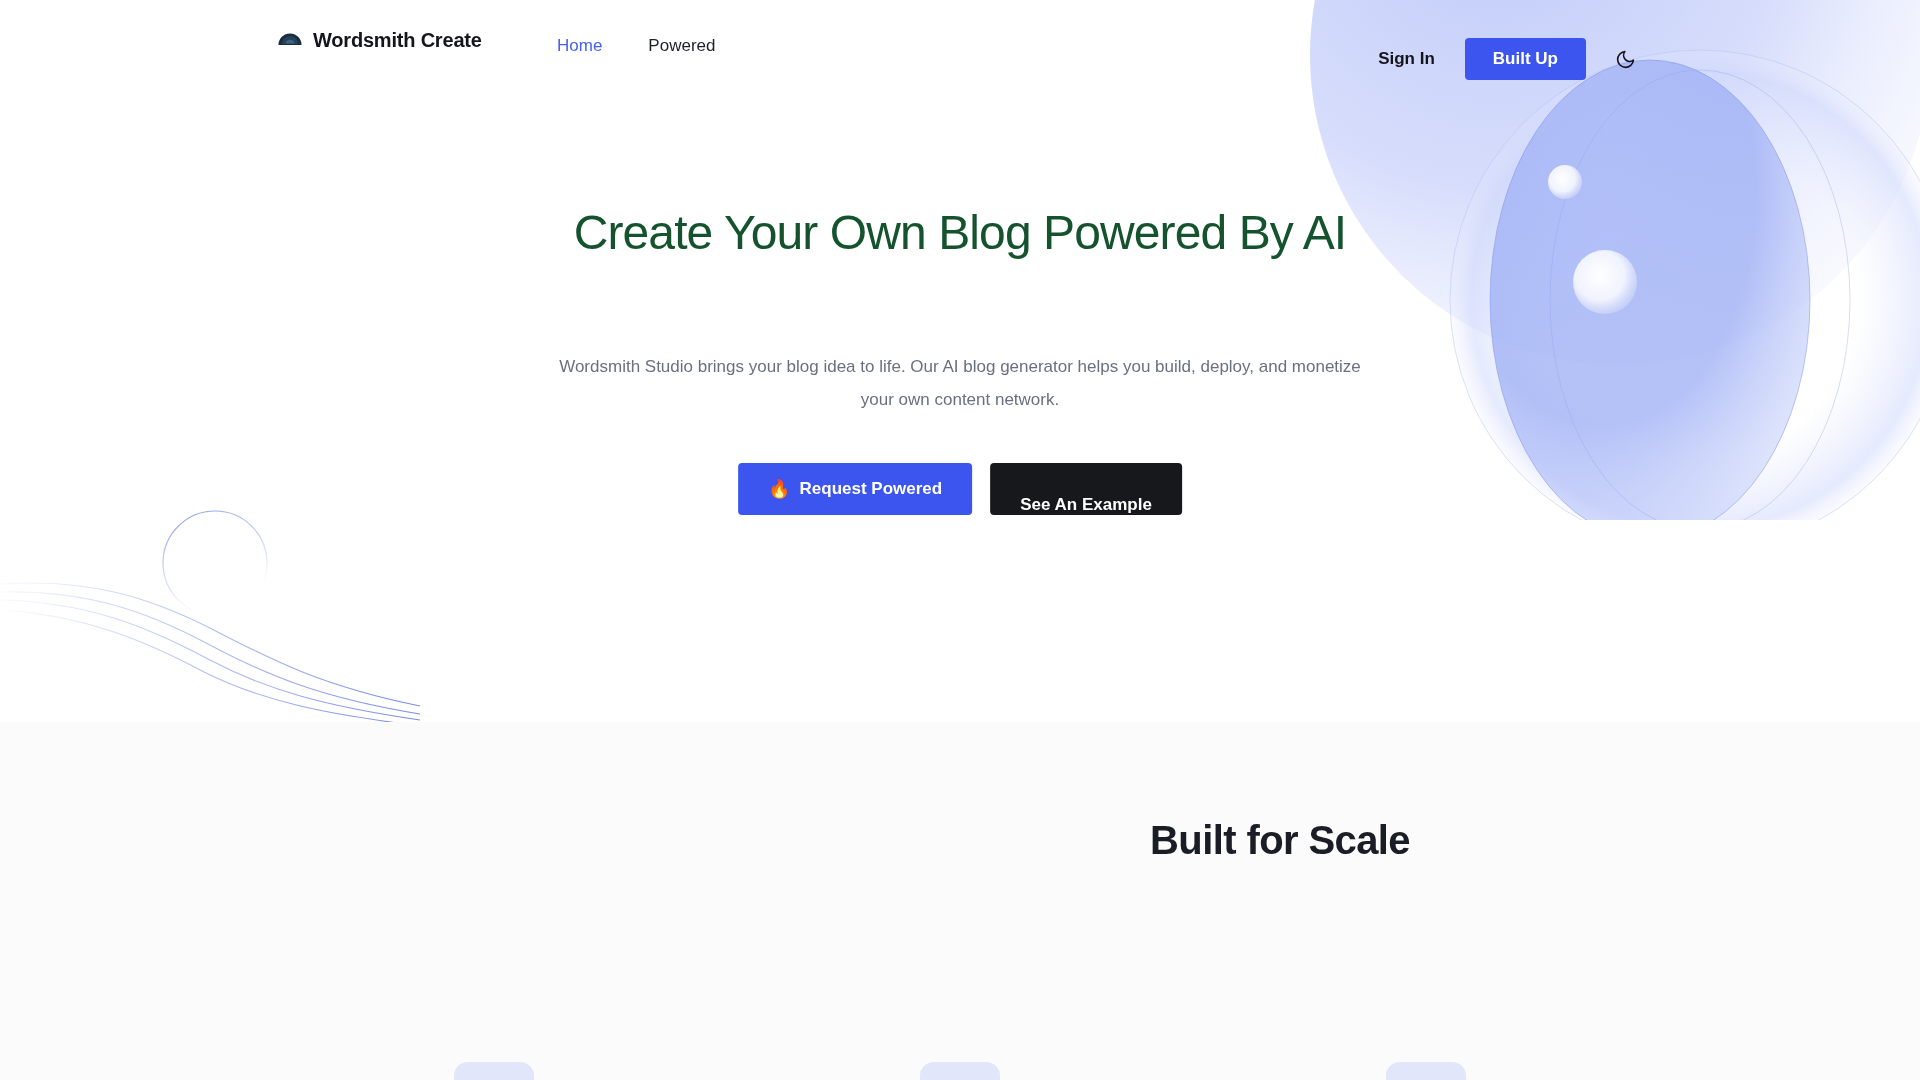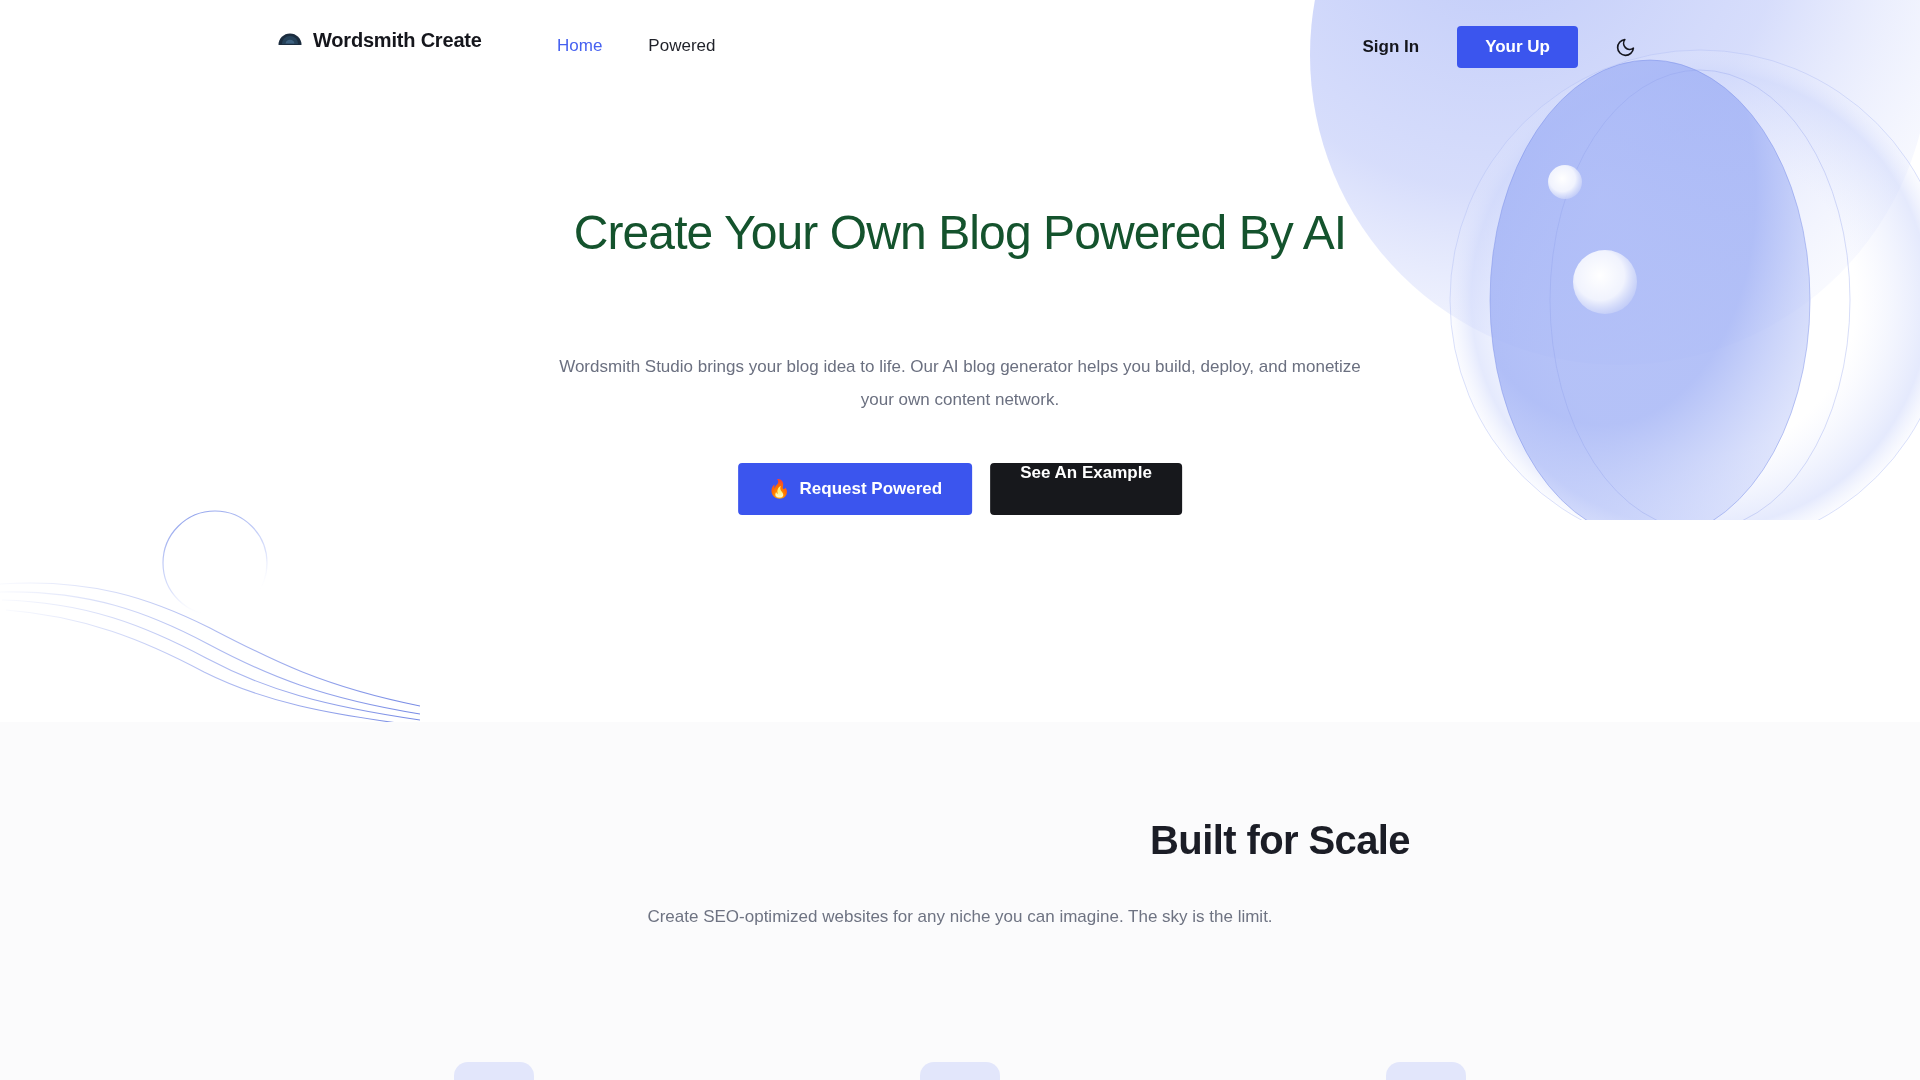--- a/index.html
+++ b/index.html
@@ -40,22 +40,22 @@
     position:absolute; left:557px; top:36px;
     display:flex; align-items:flex-end; gap:46px;
   }
   .nav-link {
     font-size:17px; color:#1f2129; text-decoration:none;
     font-weight:400; white-space:nowrap;
   }
   .nav-link.active { color:#4661f0; }
 
   .nav-right {
-    position:absolute; right:278px; top:26px;
-    display:flex; align-items:center; gap:8px;margin-left:44px;
+    position:absolute; right:278px; top:38px;
+    display:flex; align-items:center; gap:0;margin-left:44px;
   }
   .signin-link {
     font-size:17px; font-weight:600; color:#14151b;
     text-decoration:none; padding:10px 0; margin-right:30px;
     white-space:nowrap;
   }
   .signup-btn {
     background:#3b55ee; color:#ffffff;
     font-size:17px; font-weight:700;
     border:none; border-radius:4px;
@@ -98,21 +98,21 @@
     height:52px; padding:0 30px;
     display:flex; align-items:center; gap:9px;
     cursor:pointer; white-space:nowrap;
     font-family:"Liberation Sans", sans-serif;
   }
   .btn-dark {
     background:#17181c; color:#fff;
     font-size:17px; font-weight:700;
     border:none; border-radius:4px;
     height:52px; padding:0 30px;
-    display:flex; align-items:flex-start;
+    display:flex; align-items:flex-end;
     cursor:pointer; white-space:nowrap;
     font-family:"Liberation Sans", sans-serif;
   }
   .fire-emoji { font-size:18px; line-height:1; }
 
   
   .scale-section {
     position:absolute; left:0; top:722px; width:1920px; height:358px;
     background:#fbfbfc; overflow:hidden;
   }
@@ -210,21 +210,21 @@
         <span class="brand-name">Wordsmith Create</span>
       </a>
 
       <div class="nav-links">
         <a class="nav-link active" href="#">Home</a>
         <a class="nav-link" href="#">Powered</a>
       </div>
 
       <div class="nav-right">
         <a class="signin-link" href="#">Sign In</a>
-        <button class="signup-btn">Your Up</button>
+        <button class="signup-btn">Built Up</button>
         <button class="theme-toggle">
           <svg width="21" height="21" viewBox="0 0 24 24" fill="none" stroke="#15161f" stroke-width="1.9" stroke-linecap="round" stroke-linejoin="round">
             <path d="M21 12.79A9 9 0 1 1 11.21 3 7 7 0 0 0 21 12.79z"></path>
           </svg>
         </button>
       </div>
     </nav>
 
     <div class="hero-content">
       <h1 class="hero-title">Create Your Own Blog Powered By AI</h1>
@@ -236,21 +236,20 @@
         </button>
         <button class="btn-dark">
           <span>See An Example</span>
         </button>
       </div>
     </div>
   </section>
 
   <section class="scale-section">
     <h2 class="scale-title">Built for Scale</h2>
-    <p class="scale-sub">Create SEO-optimized websites for any niche you can imagine. The sky is the limit.</p>
 
     <div class="feature-row">
       <div class="feature-tile">
         
       </div>
       <div class="feature-tile">
         
       </div>
       <div class="feature-tile">
         

